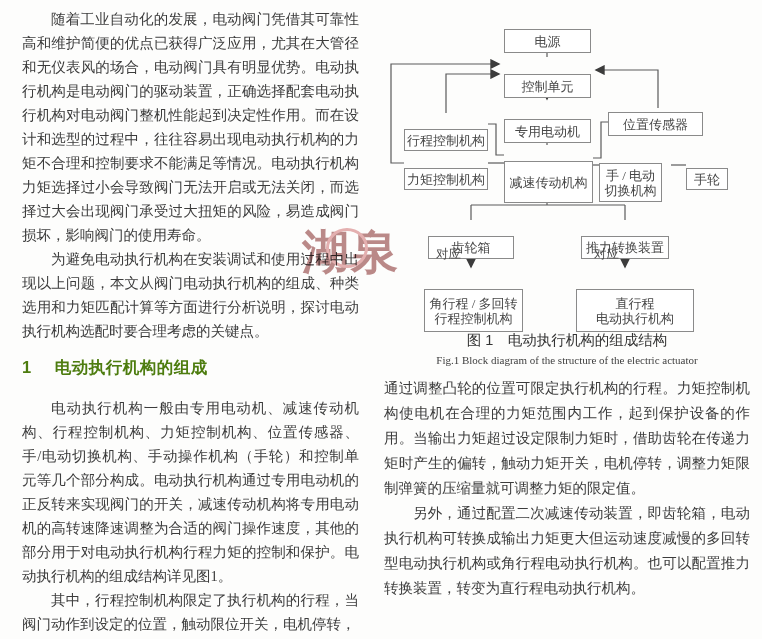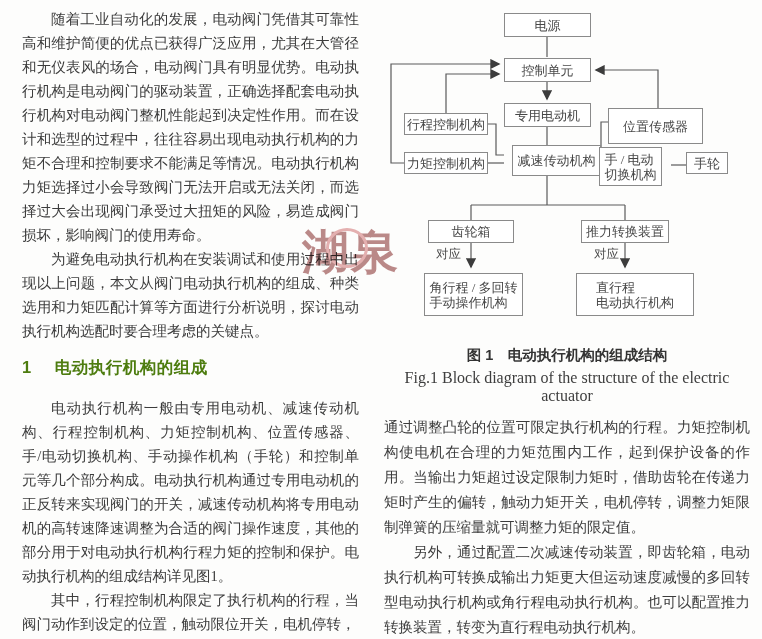--- a/index.html
+++ b/index.html
@@ -38,45 +38,46 @@
   .after-heading { margin-top:17px; }
 
   
   .figure { position:relative; width:366px; height:322px; }
   .figure svg.connectors { position:absolute; left:0; top:0; }
   .node {
     position:absolute;
     border:1px solid #8a8a8a;
     background:#ffffff;
     display:flex; align-items:center; justify-content:center;
-    text-align:left;
+    text-align:center;
     font-size:13px;
     line-height:15px;
     color:#474747;
     white-space:pre-line;
     z-index:2;
+    margin-top:16px;
   }
   .edge-label {
     position:absolute;
     font-size:12.5px;
     color:#4a4a4a;
     z-index:2;
   }
   .caption-cn {
-    margin-top:24px;
+    margin-top:9px;
     text-align:center;
     font-family:"Liberation Sans","DejaVu Sans",sans-serif;
     font-size:14.5px;
-    font-weight:bold;
+    font-weight:normal;
     color:#333333;
   }
   .caption-en {
     margin-top:4px;
     text-align:center;
-    font-size:16px;
+    font-size:11px;
     color:#3e3e3e;
   }
   .fig-paragraphs { margin-top:10px; }
   .fig-paragraphs .para-b { text-indent:2em; }
 
   
   .watermark {
     position:absolute;
     left:296px; top:218px;
     width:172px; height:68px;
@@ -152,29 +153,29 @@
         <path d="M87,243 V267" marker-end="url(#arw)"></path>
         <path d="M241,243 V267" marker-end="url(#arw)"></path>
       </g>
     </svg>
 
     <div class="node" style="left:120px;top:13px;width:87px;height:24px;">电源</div>
     <div class="node" style="left:120px;top:58px;width:87px;height:24px;">控制单元</div>
     <div class="node" style="left:120px;top:103px;width:87px;height:24px;">专用电动机</div>
     <div class="node" style="left:20px;top:113px;width:84px;height:22px;">行程控制机构</div>
     <div class="node" style="left:20px;top:152px;width:84px;height:22px;">力矩控制机构</div>
-    <div class="node" style="left:128px;top:145px;width:89px;height:31px;">减速传动机构</div>
-    <div class="node" style="left:224px;top:108px;width:95px;height:36px;">位置传感器</div>
+    <div class="node" style="left:120px;top:145px;width:89px;height:42px;">减速传动机构</div>
+    <div class="node" style="left:224px;top:96px;width:95px;height:24px;">位置传感器</div>
     <div class="node" style="left:215px;top:147px;width:63px;height:39px;">手 / 电动
 切换机构</div>
     <div class="node" style="left:302px;top:152px;width:42px;height:22px;">手轮</div>
     <div class="node" style="left:44px;top:220px;width:86px;height:23px;">齿轮箱</div>
     <div class="node" style="left:197px;top:220px;width:88px;height:23px;">推力转换装置</div>
     <div class="node" style="left:40px;top:273px;width:99px;height:43px;">角行程 / 多回转
-手动操作机构</div>
+行程控制机构</div>
     <div class="node" style="left:192px;top:273px;width:118px;height:43px;">直行程
 电动执行机构</div>
 
     <span class="edge-label" style="left:52px;top:246px;">对应</span>
     <span class="edge-label" style="left:210px;top:246px;">对应</span>
   </div>
 
   <div class="caption-cn">图 1　电动执行机构的组成结构</div>
   <div class="caption-en">Fig.1  Block diagram of the structure of the electric actuator</div>
 

